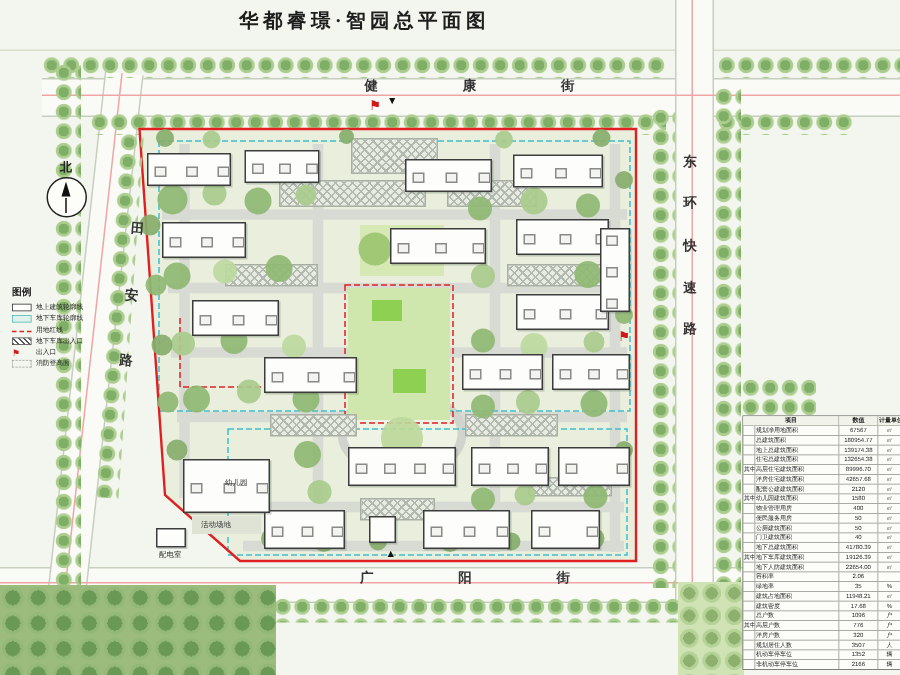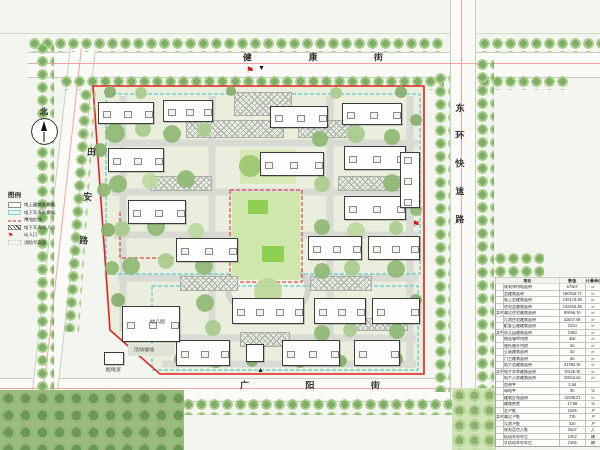--- a/index.html
+++ b/index.html
@@ -73,20 +73,21 @@
   .tcell:last-child{border-right:none;}
   .tcell.item{text-align:left;}
   .thead .tcell{font-weight:bold;background:#f1f3ea;}
   .span2{grid-column:1/3;}
 </style>
 </head>
 <body>
 
 <div id="stage">
 
+  <div class="abs" id="title">华都睿璟·智园总平面图</div>
   <div class="abs" id="title-rule"></div>
 
   <div class="abs street" style="left:28px;top:52px;width:572px;height:24px;"></div>
   <div class="abs pink-h" style="left:28px;top:63px;width:572px;"></div>
   <div class="abs street" style="left:0;top:378px;width:600px;height:22px;"></div>
   <div class="abs pink-h" style="left:0;top:388px;width:600px;"></div>
   <div class="abs street-v" style="left:450px;top:0;width:24px;height:400px;"></div>
   <div class="abs pink-v" style="left:461px;top:0;height:400px;"></div>
 
   <div class="abs" style="left:56px;top:46px;width:40px;height:390px;transform:rotate(6.3deg);transform-origin:top left;z-index:1;">

